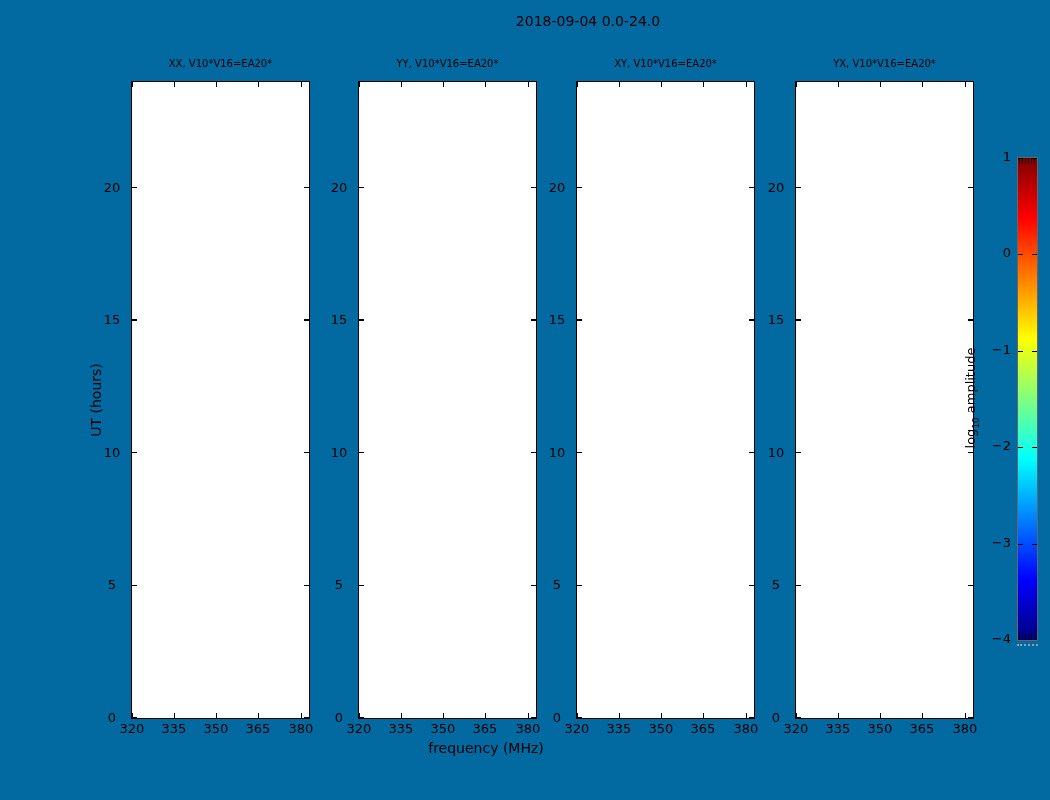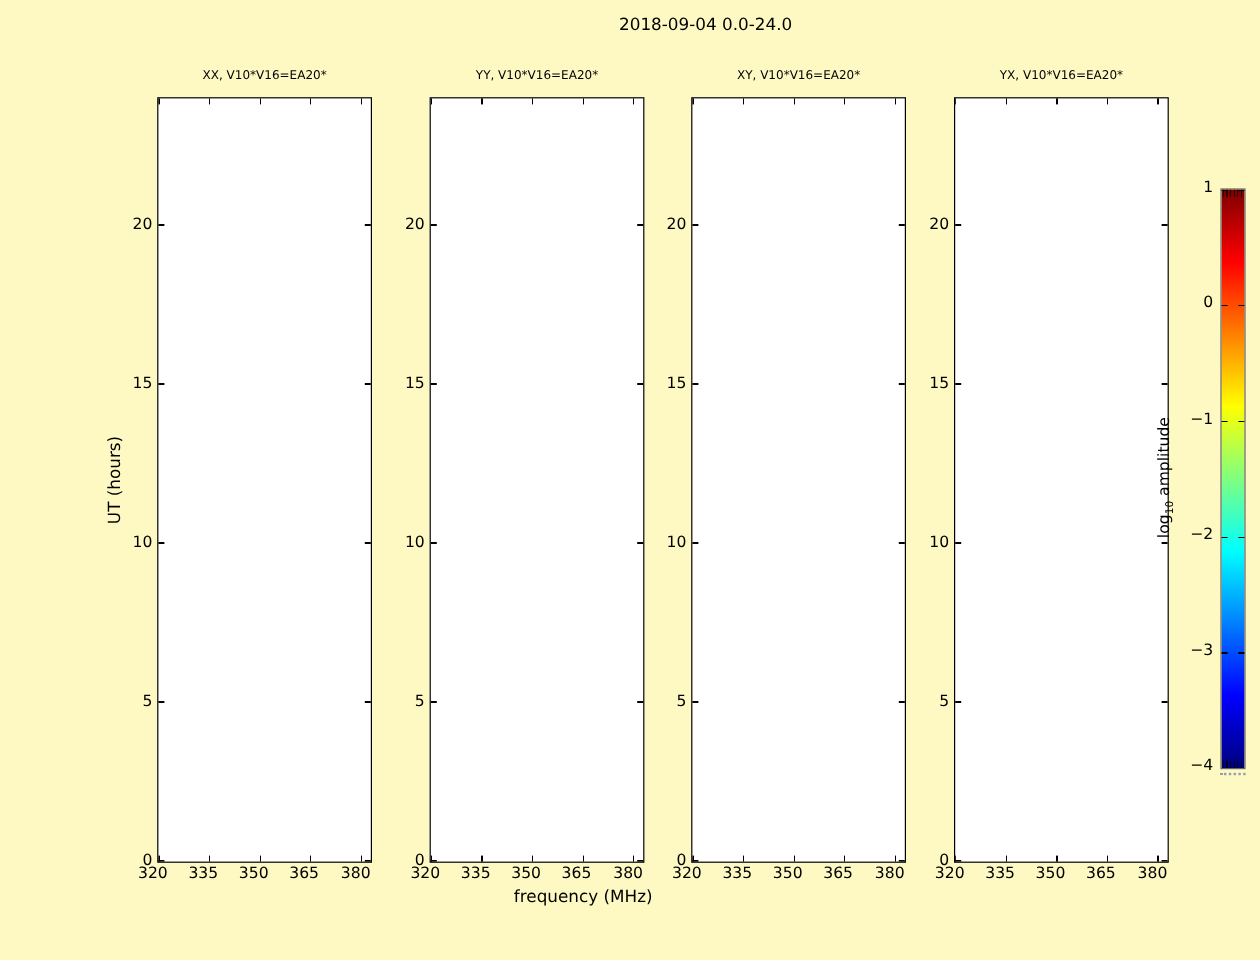--- a/index.html
+++ b/index.html
@@ -1,40 +1,40 @@
 <!DOCTYPE html>
 <html><head>
 <meta charset="utf-8">
 <style>
   html,body{margin:0;padding:0;background:#fff;}
   .figure{
-    position:relative;width:1050px;height:800px;background:#fef9c3;
+    position:relative;width:1050px;height:800px;background:#0369a1;
     font-family:"DejaVu Sans","Liberation Sans",sans-serif;color:#000;overflow:hidden;
   }
   .suptitle{position:absolute;top:13px;left:588px;transform:translateX(-50%);
     font-size:14px;white-space:nowrap;}
   
   .axes{position:absolute;top:81px;width:177px;height:636px;border:1px solid #000;background:#fff;}
   .axes1{left:131px}.axes2{left:358px}.axes3{left:576px}.axes4{left:795px}
   .sp-title{position:absolute;left:50%;transform:translateX(-50%);top:-24px;
     font-size:10px;white-space:nowrap;}
   
   .ticks{position:absolute;pointer-events:none;}
   .ticks-bottom{left:0;right:0;bottom:0;height:5px;
     background:repeating-linear-gradient(to right,#000 0px,#000 1px,transparent 1px,transparent 42.14px);}
   .ticks-top{left:0;right:0;top:0;height:5px;
     background:repeating-linear-gradient(to right,#000 0px,#000 1px,transparent 1px,transparent 42.14px);}
   .ticks-left{top:0;bottom:0;left:0;width:5px;
     background:repeating-linear-gradient(to top,#000 0px,#000 1px,transparent 1px,transparent 132.5px);}
   .ticks-right{top:0;bottom:0;right:0;width:5px;
     background:repeating-linear-gradient(to top,#000 0px,#000 1px,transparent 1px,transparent 132.5px);}
   
-  .xl{position:absolute;top:640px;width:34px;text-align:left;font-size:13px;line-height:14px;}
+  .xl{position:absolute;top:640px;width:34px;text-align:center;font-size:13px;line-height:14px;}
   .xl0{left:-17px}.xl1{left:25px}.xl2{left:67px}.xl3{left:109px}.xl4{left:152px}
-  .yl{position:absolute;right:calc(100% + 5px);width:30px;text-align:right;
+  .yl{position:absolute;right:calc(100% + 5px);width:30px;text-align:center;
     font-size:13px;line-height:14px;}
   .yl0{top:629px}.yl1{top:496px}.yl2{top:364px}.yl3{top:231px}.yl4{top:99px}
   
   .ylabel-fig{position:absolute;left:96px;top:400px;
     transform:translate(-50%,-50%) rotate(-90deg);white-space:nowrap;font-size:14px;}
   .xlabel-fig{position:absolute;left:486px;top:740px;transform:translateX(-50%);
     font-size:14px;white-space:nowrap;}
   
   .cbar{position:absolute;left:1017px;top:157px;width:19px;height:482px;border:1px solid #666;
     background:linear-gradient(to bottom,

